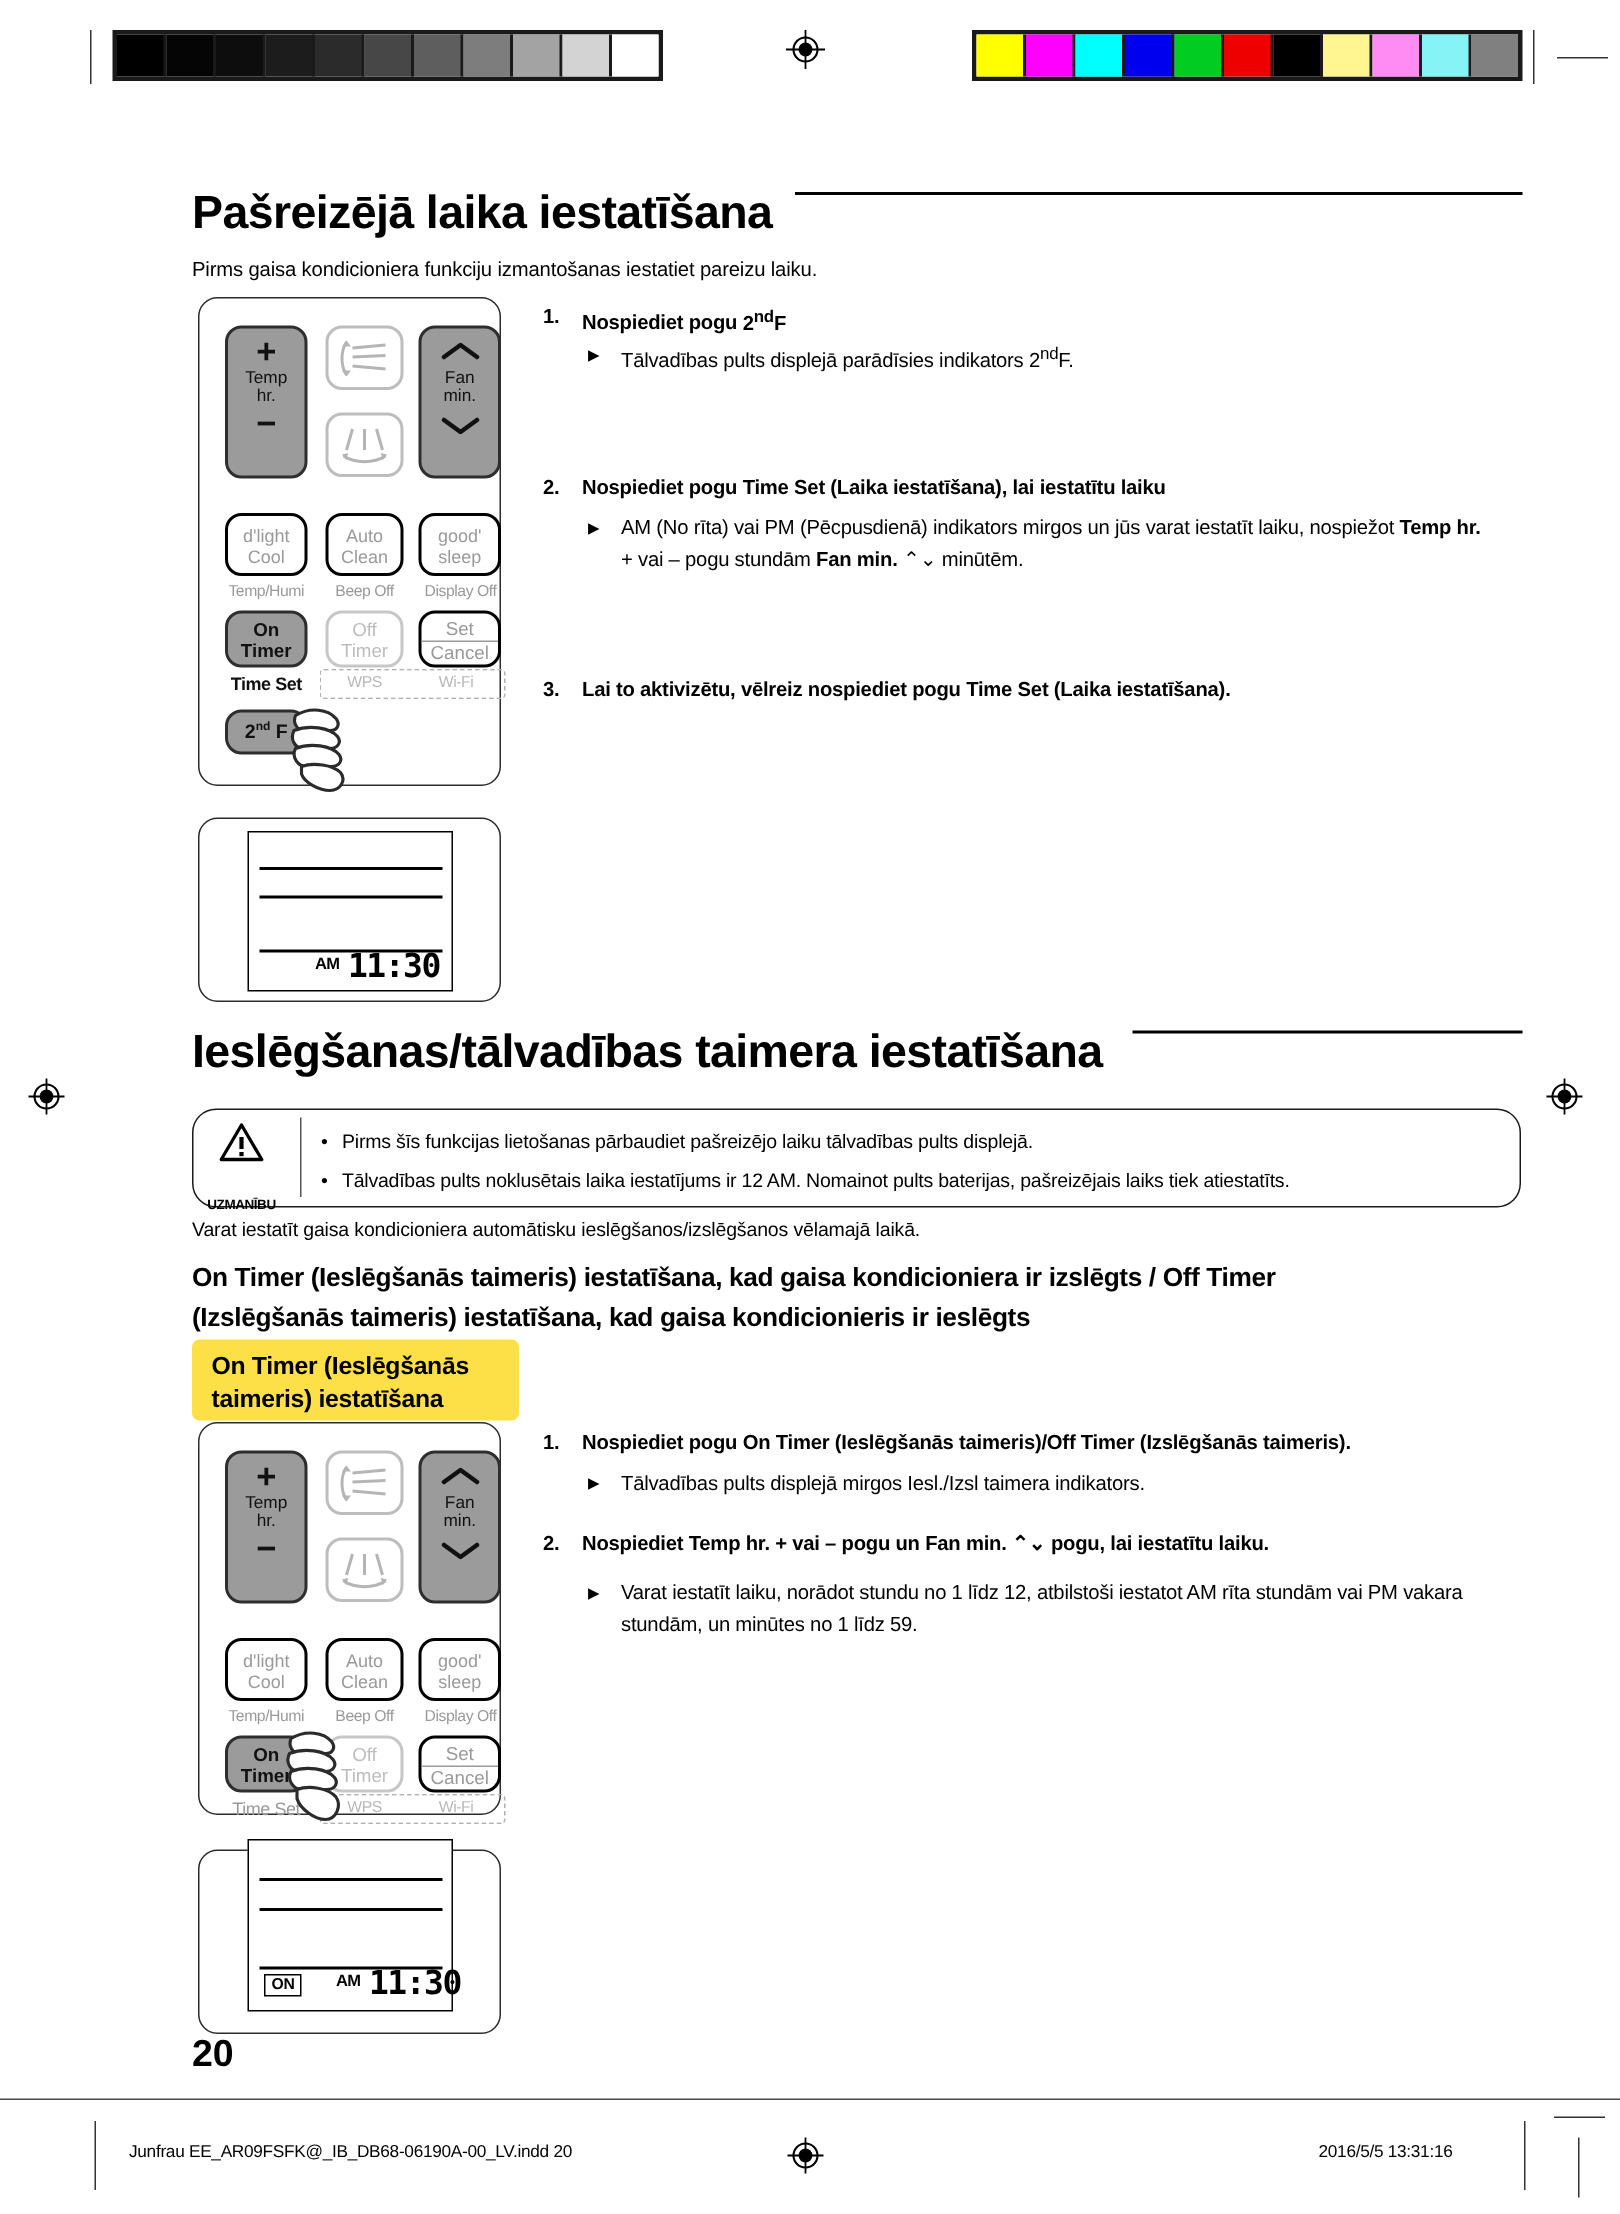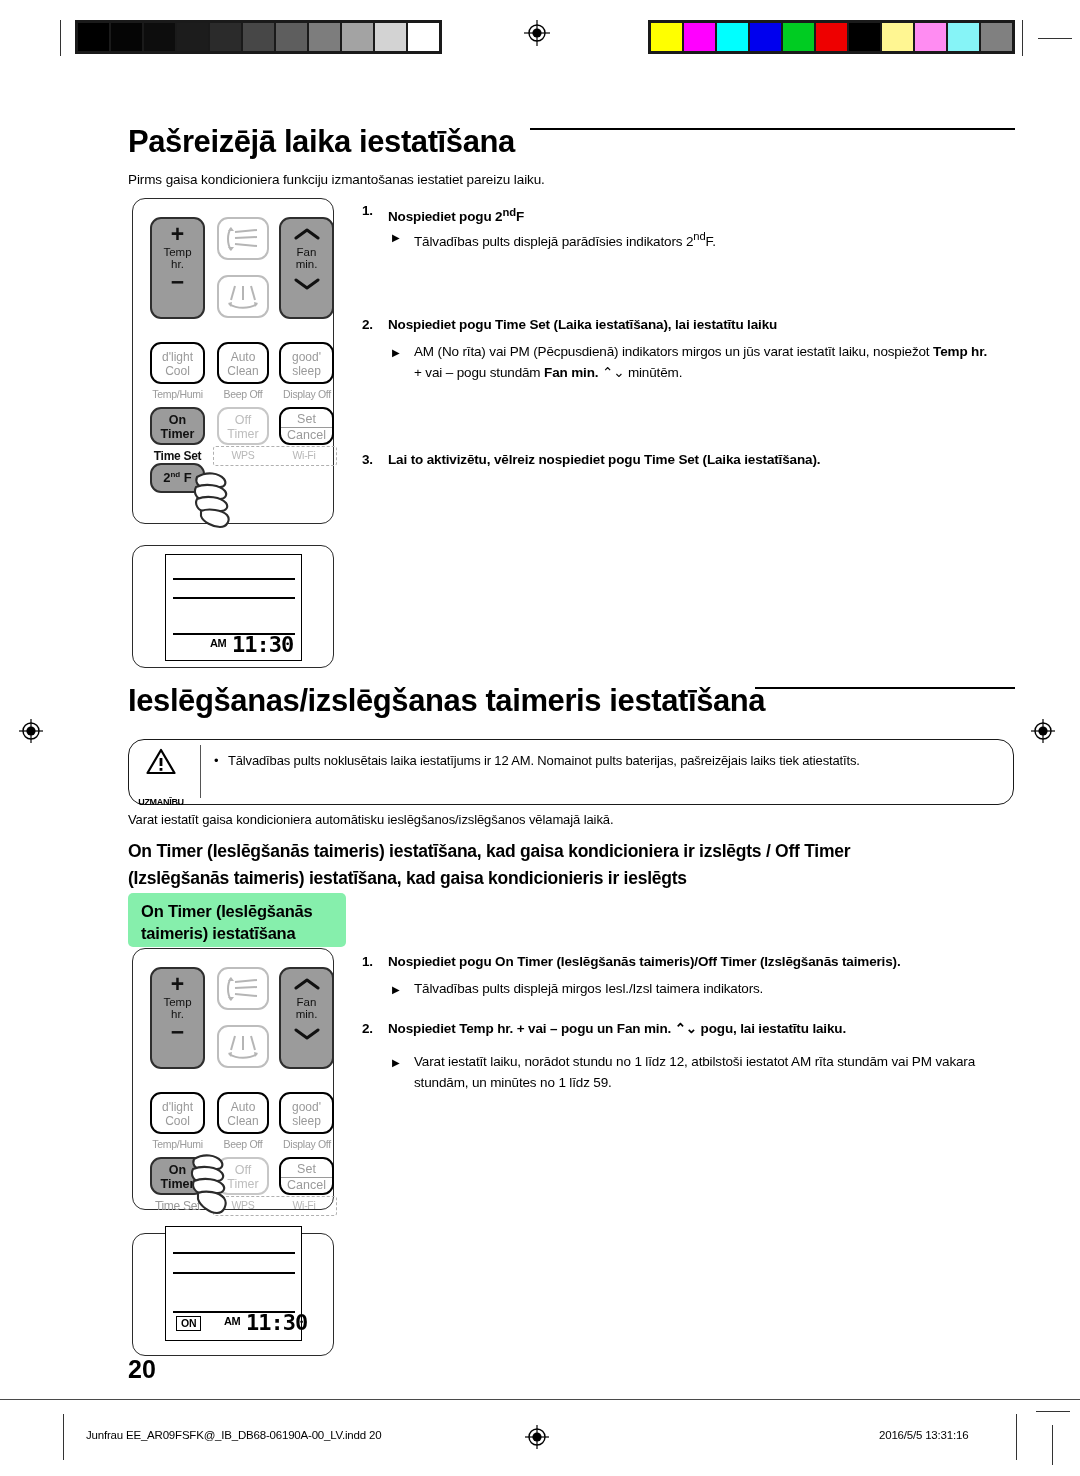--- a/index.html
+++ b/index.html
@@ -47,21 +47,21 @@
   .warnlist{position:absolute;font-size:13px;line-height:26px;letter-spacing:-0.15px;}
   .warnlist li{list-style:none;position:relative;padding-left:14px;}
   .warnlist li:before{content:"\2022";position:absolute;left:0;top:0;}
   .warnlist ul{margin:0;padding:0;}
 
   .body-line{position:absolute;font-size:13px;letter-spacing:-0.1px;white-space:nowrap;}
 
   .h2{position:absolute;font-size:17.5px;font-weight:bold;line-height:27px;letter-spacing:-0.25px;}
 
   .taglabel{
-    position:absolute;background:#86efac;border-radius:5px;
+    position:absolute;background:#fde047;border-radius:5px;
     font-size:16.5px;font-weight:bold;line-height:22px;letter-spacing:-0.2px;
     padding:7px 14px 8px 13px;box-sizing:border-box;
   }
 
   
   .remote{
     position:absolute;border:1.8px solid #2b2b2b;border-radius:13px;background:#fff;
     box-sizing:border-box;
   }
   .rbtn{position:absolute;box-sizing:border-box;text-align:center;}
@@ -264,21 +264,21 @@
   <div class="rbtn mid" style="left:146px;top:208px;width:55px;height:38px;padding-top:3px;font-size:12.5px;line-height:15px;color:#9a9a9a;">
     <span class="l1" style="border-bottom:1.3px solid #9a9a9a;padding:0 2px;">Set</span>
     <span class="l1">Cancel</span>
   </div>
 
   <div class="rlabel on" style="left:11px;top:250px;width:67px;font-size:12px;">Time Set</div>
   <div class="dashbox" style="left:80px;top:247px;width:124px;height:20px;"></div>
   <div class="rlabel off" style="left:82px;top:250px;width:56px;">WPS</div>
   <div class="rlabel off" style="left:142px;top:250px;width:58px;">Wi-Fi</div>
 
-  <div class="rbtn dark" style="left:17px;top:264px;width:55px;height:30px;padding-top:5px;font-size:13px;font-weight:bold;">
+  <div class="rbtn dark" style="left:17px;top:274px;width:55px;height:30px;padding-top:5px;font-size:13px;font-weight:bold;">
     <span>2<sup style="font-size:8px;">nd</sup> F</span>
   </div>
 
   <div class="hand" style="left:56px;top:268px;">
     <svg width="70" height="62" viewBox="0 0 70 62">
       <g fill="#ffffff" stroke="#2b2b2b" stroke-width="2.1" stroke-linejoin="round" stroke-linecap="round">
         <path d="M8 10 C18 4, 30 6, 35 12 C38 16, 36 20, 31 20 L14 20 C9 20, 6 15, 8 10 Z"></path>
         <path d="M7 20 C17 16, 31 18, 36 24 C39 28, 36 32, 31 32 L13 32 C8 32, 4 26, 7 20 Z"></path>
         <path d="M8 32 C18 28, 32 30, 37 36 C40 40, 37 44, 32 44 L15 44 C10 44, 5 38, 8 32 Z"></path>
         <path d="M12 44 C20 41, 33 43, 38 48 C42 53, 38 60, 31 60 C24 60, 14 55, 12 49 Z"></path>
@@ -290,37 +290,38 @@
 <div class="lcd" style="left:132px;top:545px;width:202px;height:123px;">
   <div class="lcdscreen" style="left:32px;top:8px;width:137px;height:107px;">
     <div class="lcdline" style="left:7px;top:23px;width:122px;"></div>
     <div class="lcdline" style="left:7px;top:42px;width:122px;"></div>
     <div class="lcdline" style="left:7px;top:78px;width:122px;"></div>
     <div class="ampm" style="left:44px;top:82px;">AM</div>
     <div class="seg" style="left:66px;top:78px;font-size:22px;letter-spacing:-1px;line-height:23px;">11:30</div>
   </div>
 </div>
 
-<div class="h1" style="left:128px;top:683px;">Ieslēgšanas/izslēgšanas taimeris iestatīšana</div>
+<div class="h1" style="left:128px;top:683px;">Ieslēgšanas/tālvadības taimera iestatīšana</div>
 <div class="h1rule" style="left:755px;top:687px;width:260px;"></div>
 
 <div class="warnbox" style="left:128px;top:739px;width:886px;height:66px;"></div>
 <div class="warnicon" style="left:128px;top:748px;">
   <span class="tri">
     <svg width="30" height="27" viewBox="0 0 30 27">
       <path d="M15 2 L28.5 25 L1.5 25 Z" fill="none" stroke="#000" stroke-width="2.2" stroke-linejoin="round"></path>
       <rect x="13.6" y="10" width="2.8" height="8" fill="#000"></rect>
       <rect x="13.6" y="20" width="2.8" height="2.8" fill="#000"></rect>
     </svg>
   </span>
   <span class="lbl">UZMANĪBU</span>
 </div>
 <div class="warnsep" style="left:200px;top:745px;height:53px;"></div>
 <div class="warnlist" style="left:214px;top:748px;width:790px;">
   <ul>
+    <li>Pirms šīs funkcijas lietošanas pārbaudiet pašreizējo laiku tālvadības pults displejā.</li>
     <li>Tālvadības pults noklusētais laika iestatījums ir 12 AM. Nomainot pults baterijas, pašreizējais laiks tiek atiestatīts.</li>
   </ul>
 </div>
 
 <div class="body-line" style="left:128px;top:812px;">Varat iestatīt gaisa kondicioniera automātisku ieslēgšanos/izslēgšanos vēlamajā laikā.</div>
 
 <div class="h2" style="left:128px;top:838px;width:890px;">
   <span style="display:block;">On Timer (Ieslēgšanās taimeris) iestatīšana, kad gaisa kondicioniera ir izslēgts / Off Timer</span>
   <span style="display:block;">(Izslēgšanās taimeris) iestatīšana, kad gaisa kondicionieris ir ieslēgts</span>
 </div>

